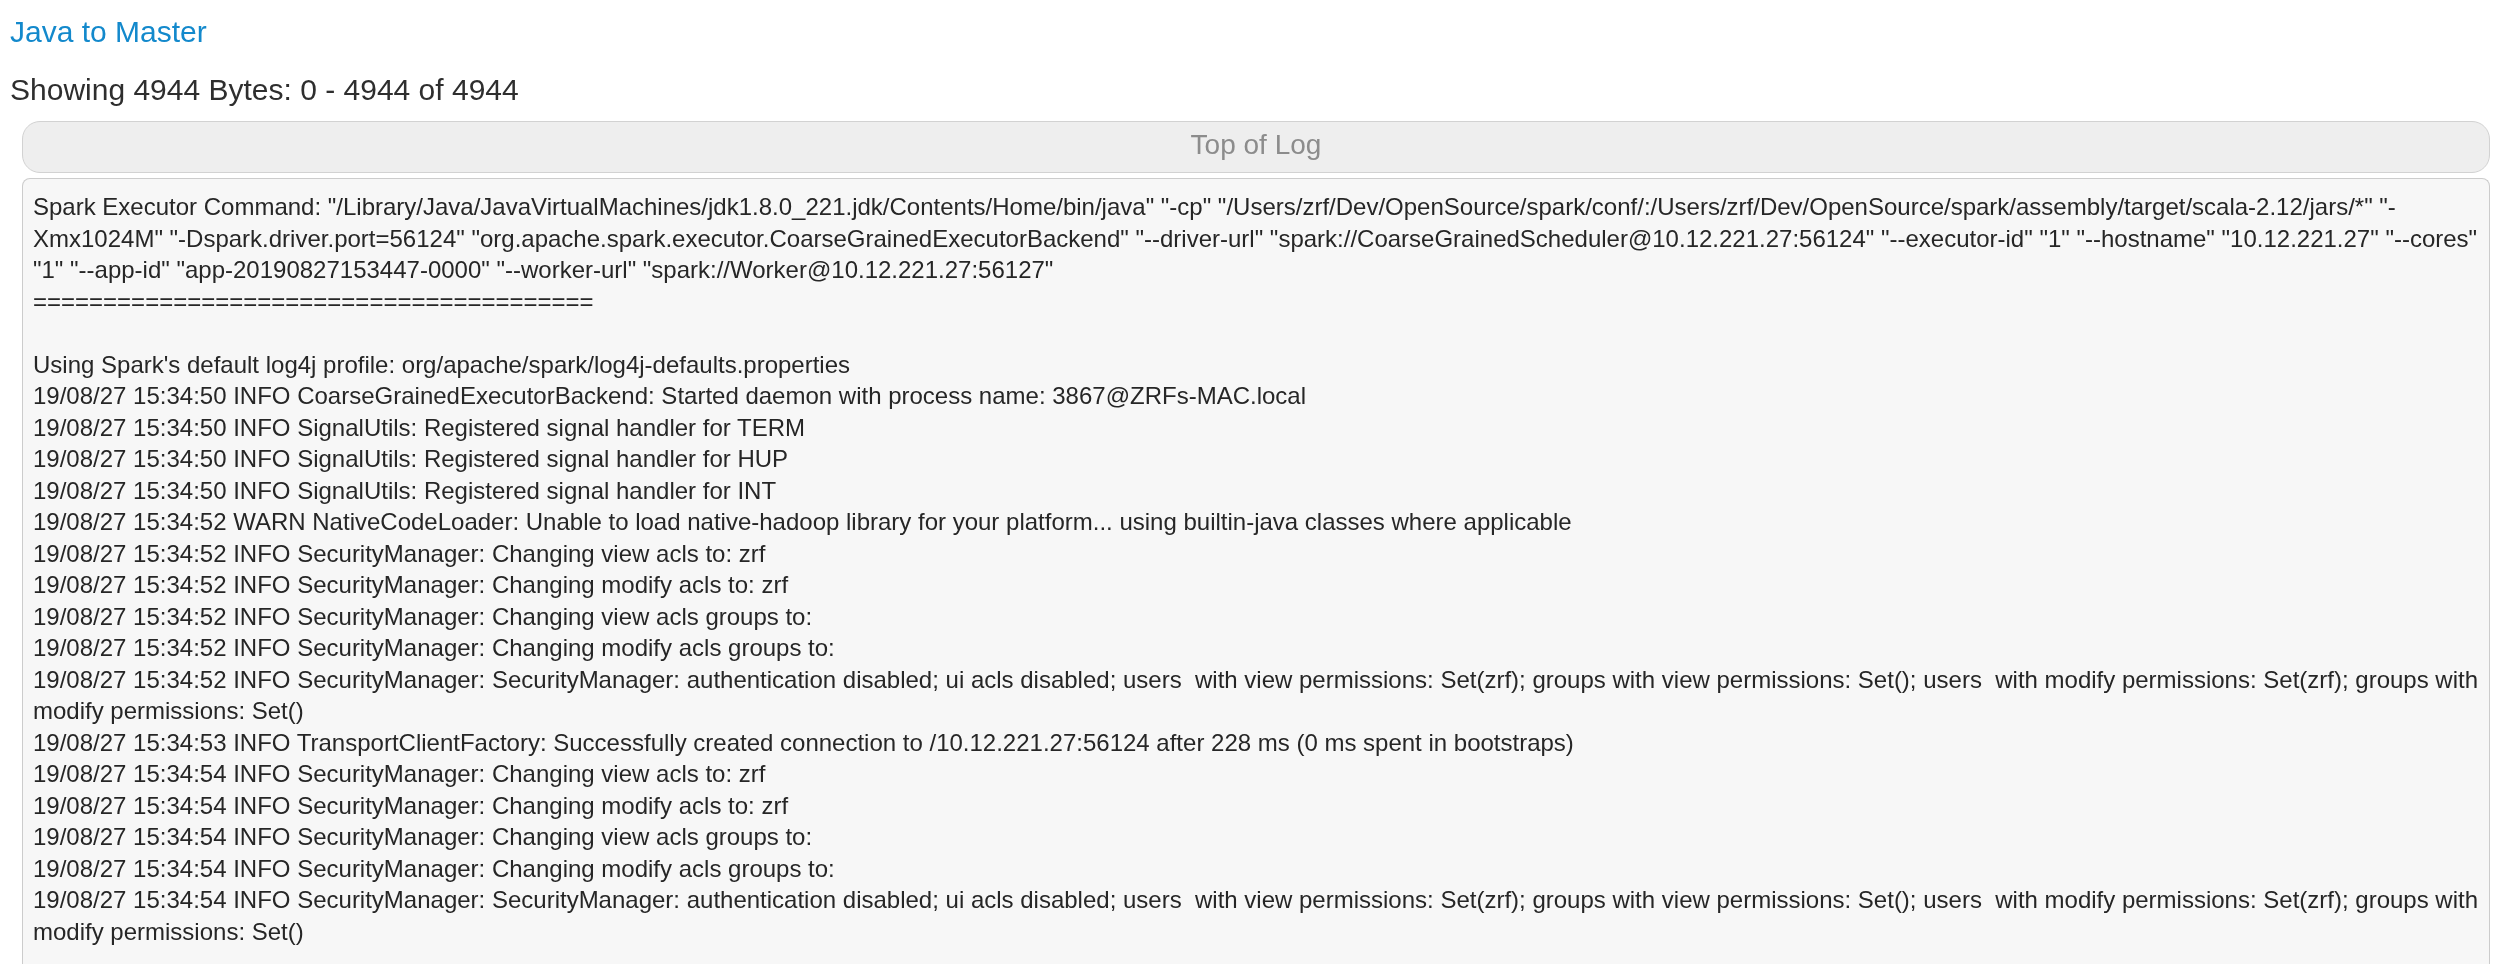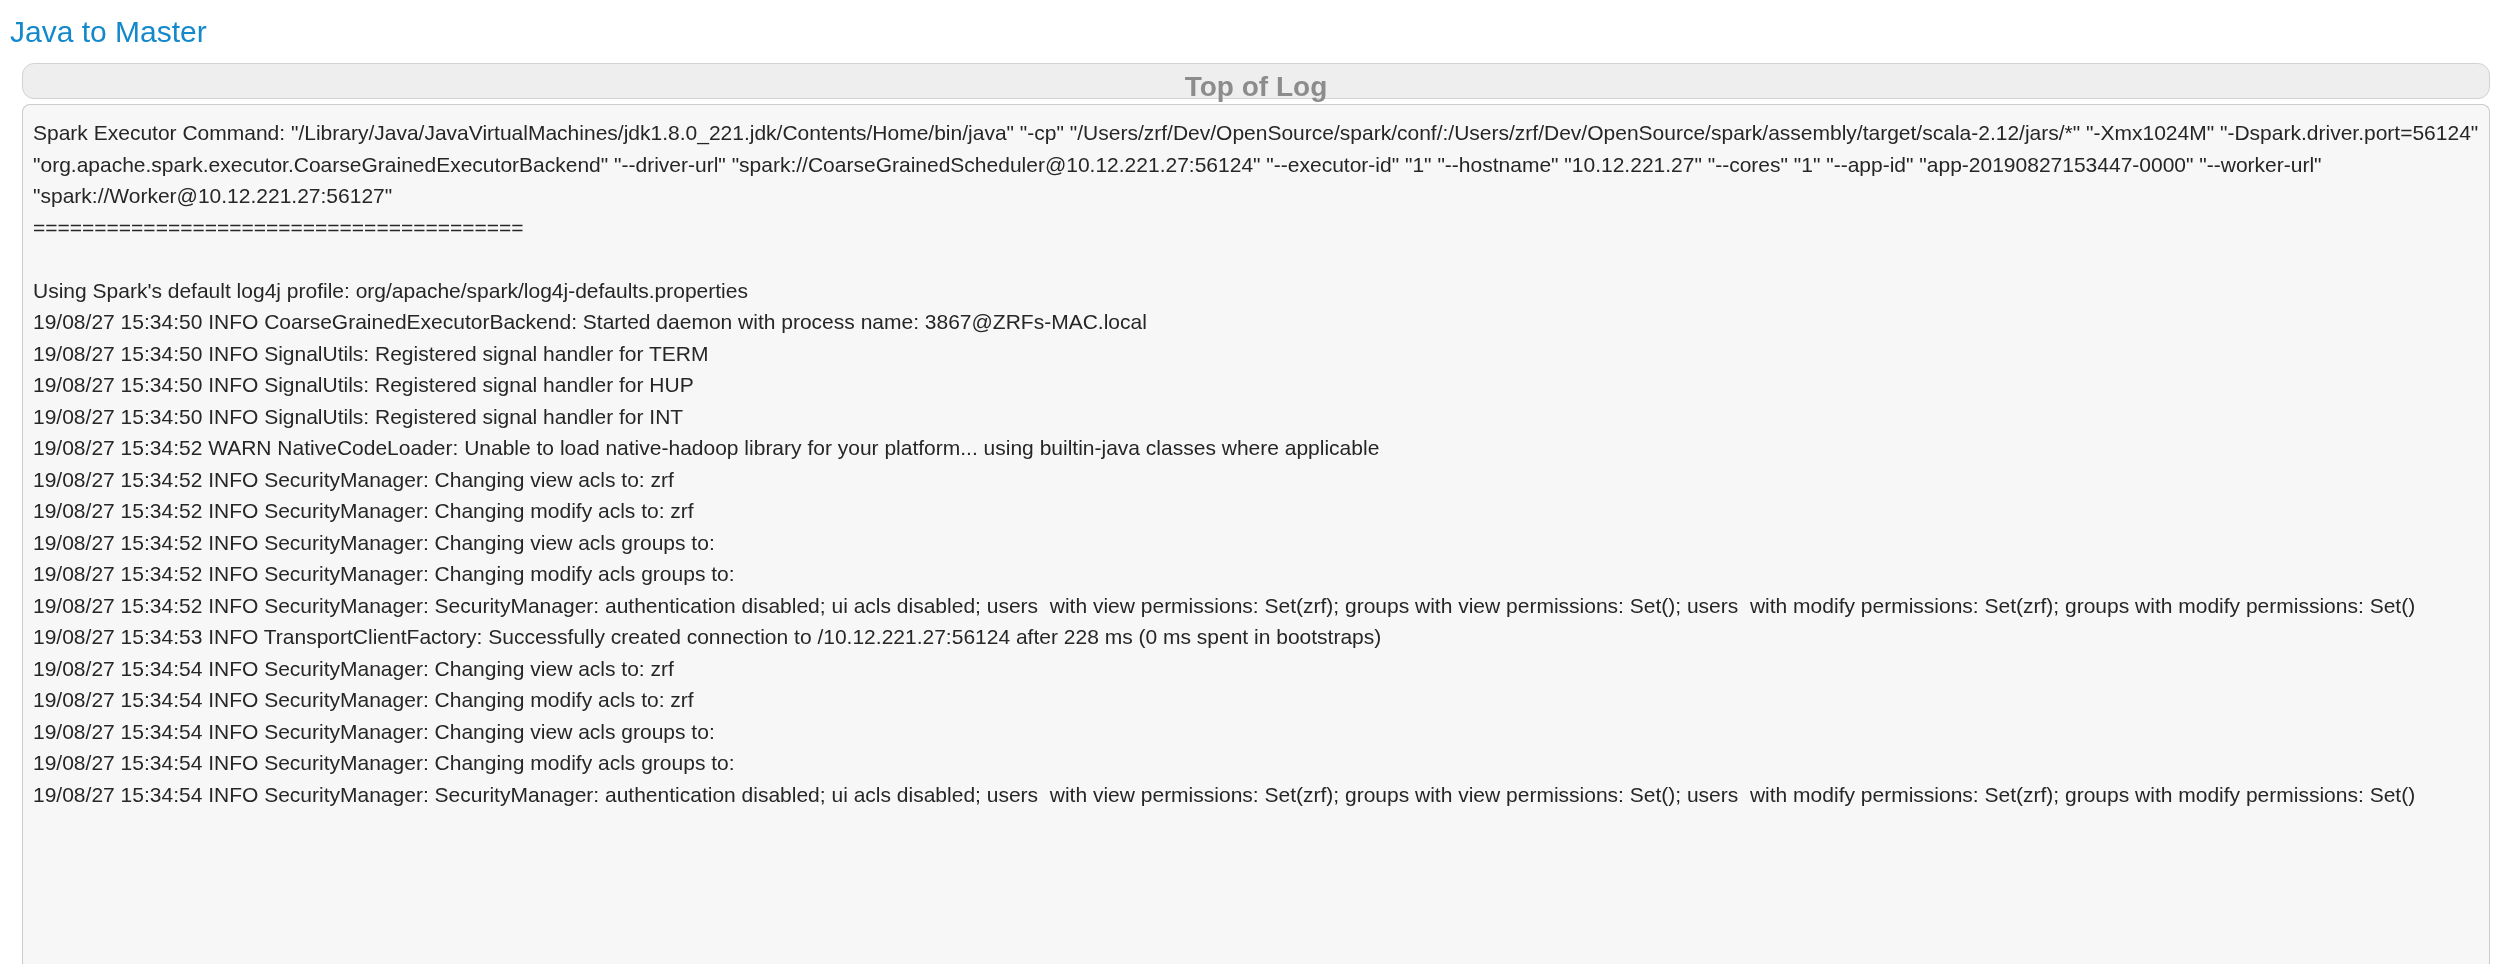--- a/index.html
+++ b/index.html
@@ -23,59 +23,59 @@
 
   .byte-range {
     margin-top: 22px;
     color: #2e2e2e;
     font-size: 30px;
     line-height: 36px;
   }
 
   .log-top-button {
     margin: 13px 10px 0 12px;
-    height: 36px;
+    height: 52px;
     background: #eeeeee;
     border: 1px solid #d2d2d2;
-    border-radius: 12px;
+    border-radius: 18px;
     color: #8c8c8c;
     font-size: 28px;
     line-height: 46px;
     text-align: center;
     cursor: pointer;
     user-select: none;
-    font-weight: bold;
   }
 
   .log-box {
     margin: 5px 10px 0 12px;
     height: 860px;
     background: #f7f7f7;
     border: 1px solid #cccccc;
     border-radius: 8px 8px 0 0;
     border-bottom: none;
     padding: 12px 10px;
     overflow: hidden;
   }
   .log-text {
     font-family: "Liberation Sans", sans-serif;
-    font-size: 21px;
+    font-size: 24px;
     line-height: 31.5px;
     color: #262626;
     white-space: pre-wrap;
     word-break: break-word;
   }
 </style>
 </head>
 <body>
 
 <div class="page">
 
   <a class="back-link" href="#">Java to Master</a>
 
+  <div class="byte-range">Showing 4944 Bytes: 0 - 4944 of 4944</div>
 
   <div class="log-top-button">Top of Log</div>
 
   <div class="log-box">
     <pre class="log-text">Spark Executor Command: "/Library/Java/JavaVirtualMachines/jdk1.8.0_221.jdk/Contents/Home/bin/java" "-cp" "/Users/zrf/Dev/OpenSource/spark/conf/:/Users/zrf/Dev/OpenSource/spark/assembly/target/scala-2.12/jars/*" "-Xmx1024M" "-Dspark.driver.port=56124" "org.apache.spark.executor.CoarseGrainedExecutorBackend" "--driver-url" "spark://CoarseGrainedScheduler@10.12.221.27:56124" "--executor-id" "1" "--hostname" "10.12.221.27" "--cores" "1" "--app-id" "app-20190827153447-0000" "--worker-url" "spark://Worker@10.12.221.27:56127"
 ========================================
 
 Using Spark's default log4j profile: org/apache/spark/log4j-defaults.properties
 19/08/27 15:34:50 INFO CoarseGrainedExecutorBackend: Started daemon with process name: 3867@ZRFs-MAC.local
 19/08/27 15:34:50 INFO SignalUtils: Registered signal handler for TERM

